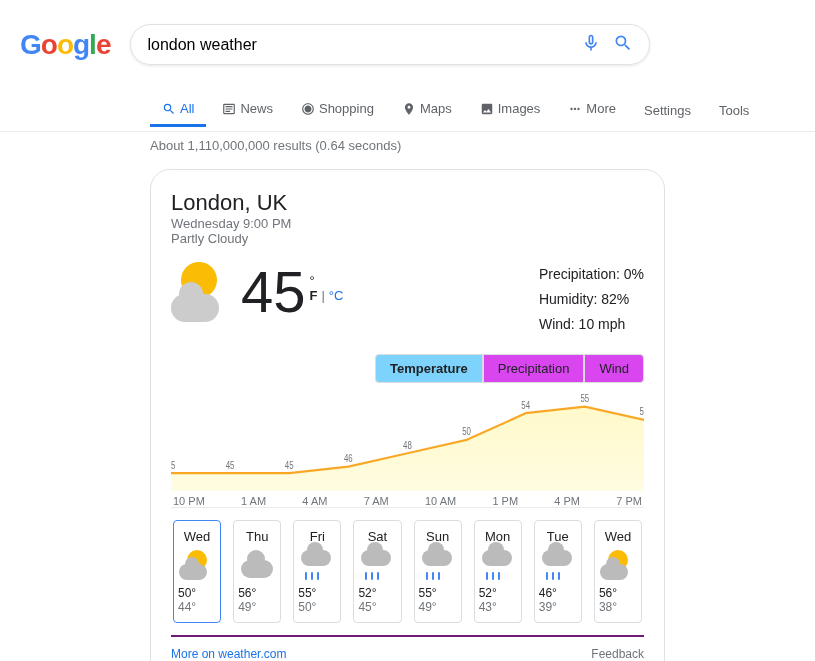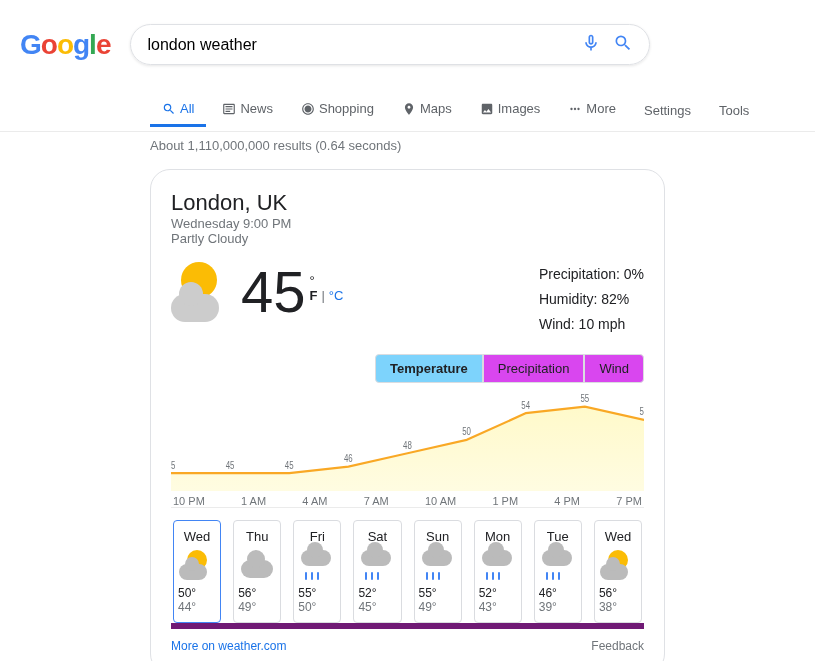--- a/index.html
+++ b/index.html
@@ -83,21 +83,21 @@
     .icon-partly-sunny .cloud { width: 28px; height: 16px; background: #bbb; border-radius: 8px; position: absolute; bottom: 0; left: 0; }
     .icon-partly-sunny .cloud::before { content: ''; width: 14px; height: 14px; background: #bbb; border-radius: 50%; position: absolute; top: -7px; left: 6px; }
     .icon-cloudy .cloud { width: 32px; height: 18px; background: #bbb; border-radius: 9px; position: absolute; bottom: 2px; left: 2px; }
     .icon-cloudy .cloud::before { content: ''; width: 18px; height: 18px; background: #bbb; border-radius: 50%; position: absolute; top: -10px; left: 6px; }
     .icon-rain .cloud { width: 30px; height: 16px; background: #bbb; border-radius: 8px; position: absolute; top: 0; left: 2px; }
     .icon-rain .cloud::before { content: ''; width: 16px; height: 16px; background: #bbb; border-radius: 50%; position: absolute; top: -8px; left: 6px; }
     .icon-rain .drops { display: flex; gap: 4px; position: absolute; bottom: 0; left: 6px; }
     .icon-rain .drop { width: 2px; height: 8px; background: #4285F4; border-radius: 1px; }
 
     
-    .card-footer { display: flex; justify-content: space-between; align-items: center; margin-top: 0; font-size: 12px; color: #70757a; border-top: 6px solid #701a75; padding-top: 10px; }
+    .card-footer { display: flex; justify-content: space-between; align-items: center; margin-top: 12px; font-size: 12px; color: #70757a; border-top: 2px solid #701a75; padding-top: 10px; }
     .footer-link { color: #1a73e8; cursor: pointer; }
     .feedback-link { color: #70757a; cursor: pointer; }
   </style>
 </head>
 <body>
 
 <div class="header">
   <div class="logo">
     <span class="logo-text">
       <span class="logo-g">G</span><span class="logo-o1">o</span><span class="logo-o2">o</span><span class="logo-g2">g</span><span class="logo-l">l</span><span class="logo-e">e</span>

